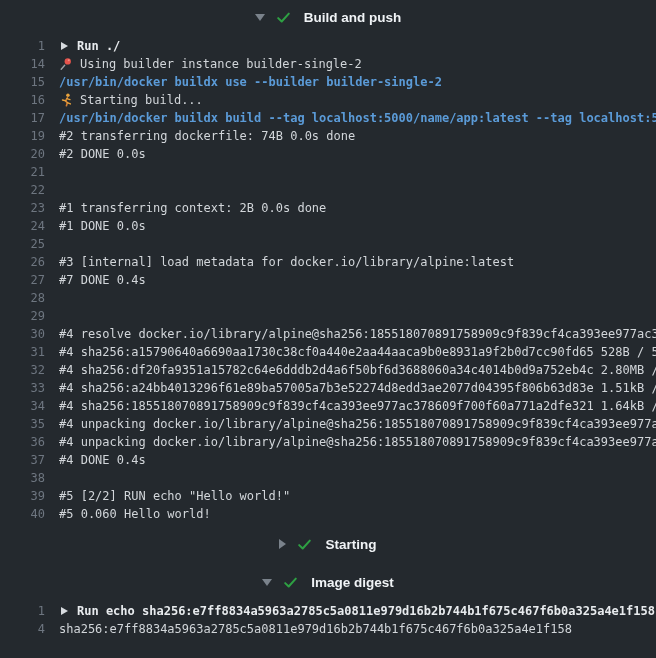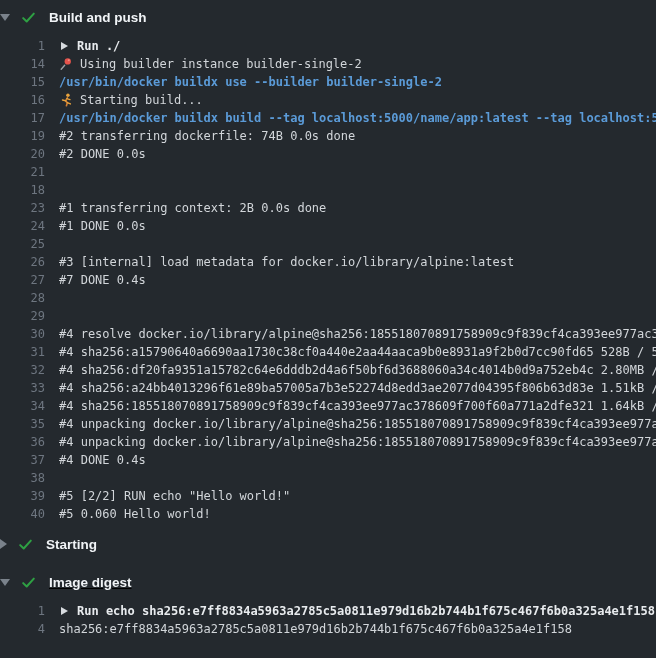--- a/index.html
+++ b/index.html
@@ -6,22 +6,23 @@
   body{
     width:656px;height:658px;overflow:hidden;
     background:var(--bg,#24292e);
     font-family:"Liberation Sans", sans-serif;
   }
   #app{width:656px;height:658px;overflow:hidden;}
   .sec-header{
     display:flex;align-items:center;
     height:34px;padding-left:0;
     cursor:pointer;
+    justify-content:center;
   }
-  .sec-header + .sec-header{margin-top:4px;text-decoration:underline;}
+  .sec-header + .sec-header{margin-top:4px;}
   .tri{display:inline-block;width:0;height:0;flex:none;}
   .tri.down{border-left:5px solid transparent;border-right:5px solid transparent;border-top:7px solid var(--chev,#7a828b);}
   .tri.right{border-top:5px solid transparent;border-bottom:5px solid transparent;border-left:7px solid var(--chev,#7a828b);}
   .chk{margin-left:10px;flex:none;display:inline-flex;align-items:center;}
   .sec-title{
     margin-left:12px;
     color:#f0f3f6;font-weight:bold;font-size:13.5px;
     white-space:nowrap;
   }
   .log-block{padding:3px 0 4px 0;}
@@ -71,21 +72,21 @@
       <div class="row"><span class="num">15</span><span class="txt cmd"><span>/usr/bin/docker buildx use --builder builder-single-2</span></span></div>
       <div class="row"><span class="num">16</span><span class="txt out"><span class="emoji"><svg viewBox="0 0 16 16">
               <circle cx="10.2" cy="2.6" r="2" fill="#e8a33d"></circle>
               <path d="M9.5 5.5 L7.5 9 L9.5 11 L8.5 14.5" fill="none" stroke="#cf7e33" stroke-width="1.9" stroke-linecap="round" stroke-linejoin="round"></path>
               <path d="M9 6.5 L12.5 7.5 M8 9 L4 8 M9.5 11 L13 12.5" fill="none" stroke="#e8a33d" stroke-width="1.6" stroke-linecap="round"></path>
             </svg></span><span>Starting build...</span></span></div>
       <div class="row"><span class="num">17</span><span class="txt cmd"><span>/usr/bin/docker buildx build --tag localhost:5000/name/app:latest --tag localhost:50</span></span></div>
       <div class="row"><span class="num">19</span><span class="txt out"><span>#2 transferring dockerfile: 74B 0.0s done</span></span></div>
       <div class="row"><span class="num">20</span><span class="txt out"><span>#2 DONE 0.0s</span></span></div>
       <div class="row"><span class="num">21</span><span class="txt blank"><span></span></span></div>
-      <div class="row"><span class="num">18</span></div>
+      <div class="row"><span class="num">22</span></div>
       <div class="row"><span class="num">23</span><span class="txt out"><span>#1 transferring context: 2B 0.0s done</span></span></div>
       <div class="row"><span class="num">24</span><span class="txt out"><span>#1 DONE 0.0s</span></span></div>
       <div class="row"><span class="num">25</span><span class="txt blank"><span></span></span></div>
       <div class="row"><span class="num">26</span><span class="txt out"><span>#3 [internal] load metadata for docker.io/library/alpine:latest</span></span></div>
       <div class="row"><span class="num">27</span><span class="txt out"><span>#7 DONE 0.4s</span></span></div>
       <div class="row"><span class="num">28</span><span class="txt blank"><span></span></span></div>
       <div class="row"><span class="num">29</span></div>
       <div class="row"><span class="num">30</span><span class="txt out"><span>#4 resolve docker.io/library/alpine@sha256:185518070891758909c9f839cf4ca393ee977ac3</span></span></div>
       <div class="row"><span class="num">31</span><span class="txt out"><span>#4 sha256:a15790640a6690aa1730c38cf0a440e2aa44aaca9b0e8931a9f2b0d7cc90fd65 528B / 5</span></span></div>
       <div class="row"><span class="num">32</span><span class="txt out"><span>#4 sha256:df20fa9351a15782c64e6dddb2d4a6f50bf6d3688060a34c4014b0d9a752eb4c 2.80MB /</span></span></div>

